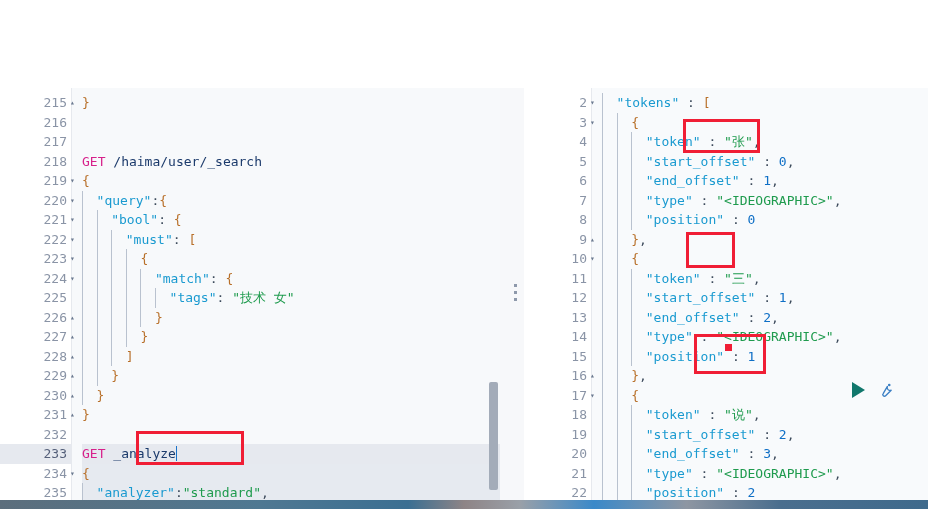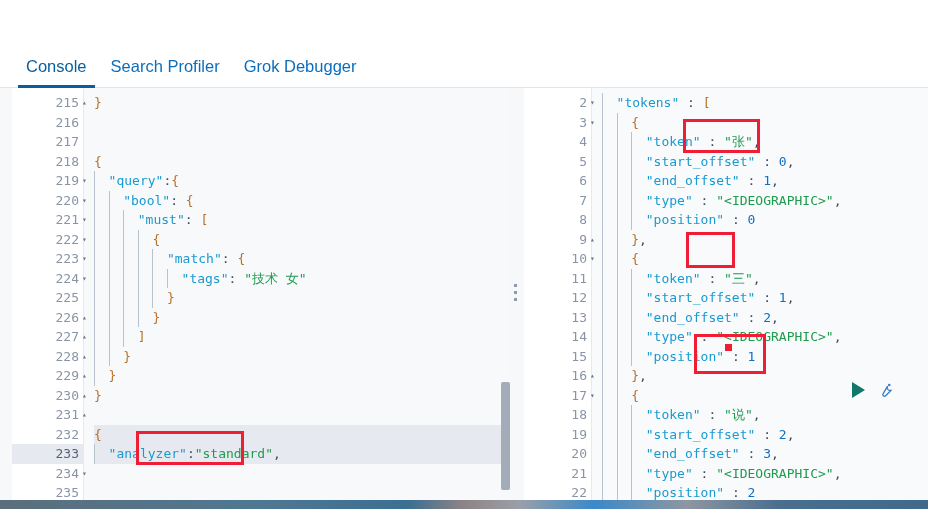--- a/index.html
+++ b/index.html
@@ -64,21 +64,21 @@
   .panes {
     position: absolute; left: 0; top: 88px;
     width: 928px; height: 412px;
     background: #f7f8fa;
   }
   .pane {
     position: absolute; top: 0; bottom: 0;
     background: #f7f9fb;
     overflow: hidden;
   }
-  .pane-left  { left: 12px;  width: 500px; }
+  .pane-left  { left: 0px;  width: 500px; }
   .pane-right { left: 524px; width: 404px; background:#f8fafc; }
 
   .pane-inner {
     position: absolute; left: 0; top: 0; right: 0; bottom: 0;
     display: flex;
     font-family: "DejaVu Sans Mono", "Liberation Mono", monospace;
     font-size: 13px;
     line-height: 19.5px;
   }
 
@@ -233,25 +233,20 @@
                 #4a6e8e 84%, #3f6a8c 100%);
     z-index: 20;
   }
 </style>
 </head>
 <body>
 
 <div id="app">
 
 
-  <div class="tabstrip">
-    <div class="tab active">Console</div>
-    <div class="tab">Search Profiler</div>
-    <div class="tab">Grok Debugger</div>
-  </div>
 
   <div class="panes">
 
     <div class="pane pane-left">
       <div class="pane-inner">
         <div class="gutter gutter-left" id="gutter-left">
             <div class="gln">215<span class="fold">▴</span></div>
             <div class="gln">216<span class="fold"></span></div>
             <div class="gln">217<span class="fold"></span></div>
             <div class="gln">218<span class="fold"></span></div>
@@ -270,34 +265,36 @@
             <div class="gln">231<span class="fold">▴</span></div>
             <div class="gln">232<span class="fold"></span></div>
             <div class="gln cur">233<span class="fold"></span></div>
             <div class="gln">234<span class="fold">▾</span></div>
             <div class="gln">235<span class="fold"></span></div>
           </div>
         <div class="code" id="code-left">
             <div class="ln"><span class="t-brace">}</span></div>
             <div class="ln"></div>
             <div class="ln"></div>
+            <div class="ln"><span class="t-method">GET</span><span class="t-plain"> </span><span class="t-url">/haima/user/_search</span></div>
             <div class="ln"><span class="t-brace">{</span></div>
             <div class="ln"><span class="guide"></span><span style="display:inline-block;width:14.6px"></span><span class="t-key">"query"</span><span class="t-punct">:</span><span class="t-brace">{</span></div>
             <div class="ln"><span class="guide"></span><span style="display:inline-block;width:14.6px"></span><span class="guide"></span><span style="display:inline-block;width:14.6px"></span><span class="t-key">"bool"</span><span class="t-punct">:</span><span class="t-punct"> </span><span class="t-brace">{</span></div>
             <div class="ln"><span class="guide"></span><span style="display:inline-block;width:14.6px"></span><span class="guide"></span><span style="display:inline-block;width:14.6px"></span><span class="guide"></span><span style="display:inline-block;width:14.6px"></span><span class="t-key">"must"</span><span class="t-punct">:</span><span class="t-punct"> </span><span class="t-brace">[</span></div>
             <div class="ln"><span class="guide"></span><span style="display:inline-block;width:14.6px"></span><span class="guide"></span><span style="display:inline-block;width:14.6px"></span><span class="guide"></span><span style="display:inline-block;width:14.6px"></span><span class="guide"></span><span style="display:inline-block;width:14.6px"></span><span class="t-brace">{</span></div>
             <div class="ln"><span class="guide"></span><span style="display:inline-block;width:14.6px"></span><span class="guide"></span><span style="display:inline-block;width:14.6px"></span><span class="guide"></span><span style="display:inline-block;width:14.6px"></span><span class="guide"></span><span style="display:inline-block;width:14.6px"></span><span class="guide"></span><span style="display:inline-block;width:14.6px"></span><span class="t-key">"match"</span><span class="t-punct">:</span><span class="t-punct"> </span><span class="t-brace">{</span></div>
             <div class="ln"><span class="guide"></span><span style="display:inline-block;width:14.6px"></span><span class="guide"></span><span style="display:inline-block;width:14.6px"></span><span class="guide"></span><span style="display:inline-block;width:14.6px"></span><span class="guide"></span><span style="display:inline-block;width:14.6px"></span><span class="guide"></span><span style="display:inline-block;width:14.6px"></span><span class="guide"></span><span style="display:inline-block;width:14.6px"></span><span class="t-key">"tags"</span><span class="t-punct">:</span><span class="t-punct"> </span><span class="t-str">"技术 女"</span></div>
             <div class="ln"><span class="guide"></span><span style="display:inline-block;width:14.6px"></span><span class="guide"></span><span style="display:inline-block;width:14.6px"></span><span class="guide"></span><span style="display:inline-block;width:14.6px"></span><span class="guide"></span><span style="display:inline-block;width:14.6px"></span><span class="guide"></span><span style="display:inline-block;width:14.6px"></span><span class="t-brace">}</span></div>
             <div class="ln"><span class="guide"></span><span style="display:inline-block;width:14.6px"></span><span class="guide"></span><span style="display:inline-block;width:14.6px"></span><span class="guide"></span><span style="display:inline-block;width:14.6px"></span><span class="guide"></span><span style="display:inline-block;width:14.6px"></span><span class="t-brace">}</span></div>
             <div class="ln"><span class="guide"></span><span style="display:inline-block;width:14.6px"></span><span class="guide"></span><span style="display:inline-block;width:14.6px"></span><span class="guide"></span><span style="display:inline-block;width:14.6px"></span><span class="t-brace">]</span></div>
             <div class="ln"><span class="guide"></span><span style="display:inline-block;width:14.6px"></span><span class="guide"></span><span style="display:inline-block;width:14.6px"></span><span class="t-brace">}</span></div>
             <div class="ln"><span class="guide"></span><span style="display:inline-block;width:14.6px"></span><span class="t-brace">}</span></div>
             <div class="ln"><span class="t-brace">}</span></div>
             <div class="ln"></div>
+            <div class="ln cur"><span class="t-method">GET</span><span class="t-plain"> </span><span class="t-url">_analyze</span><span class="caret"></span></div>
             <div class="ln sel"><span class="t-brace">{</span></div>
             <div class="ln sel"><span class="guide"></span><span style="display:inline-block;width:14.6px"></span><span class="t-key">"analyzer"</span><span class="t-punct">:</span><span class="t-str">"standard"</span><span class="t-punct">,</span></div>
           </div>
       </div>
       <div class="vscroll"></div>
     </div>
 
     <div class="divider">
       <div class="drag-dots">
         <i></i>

